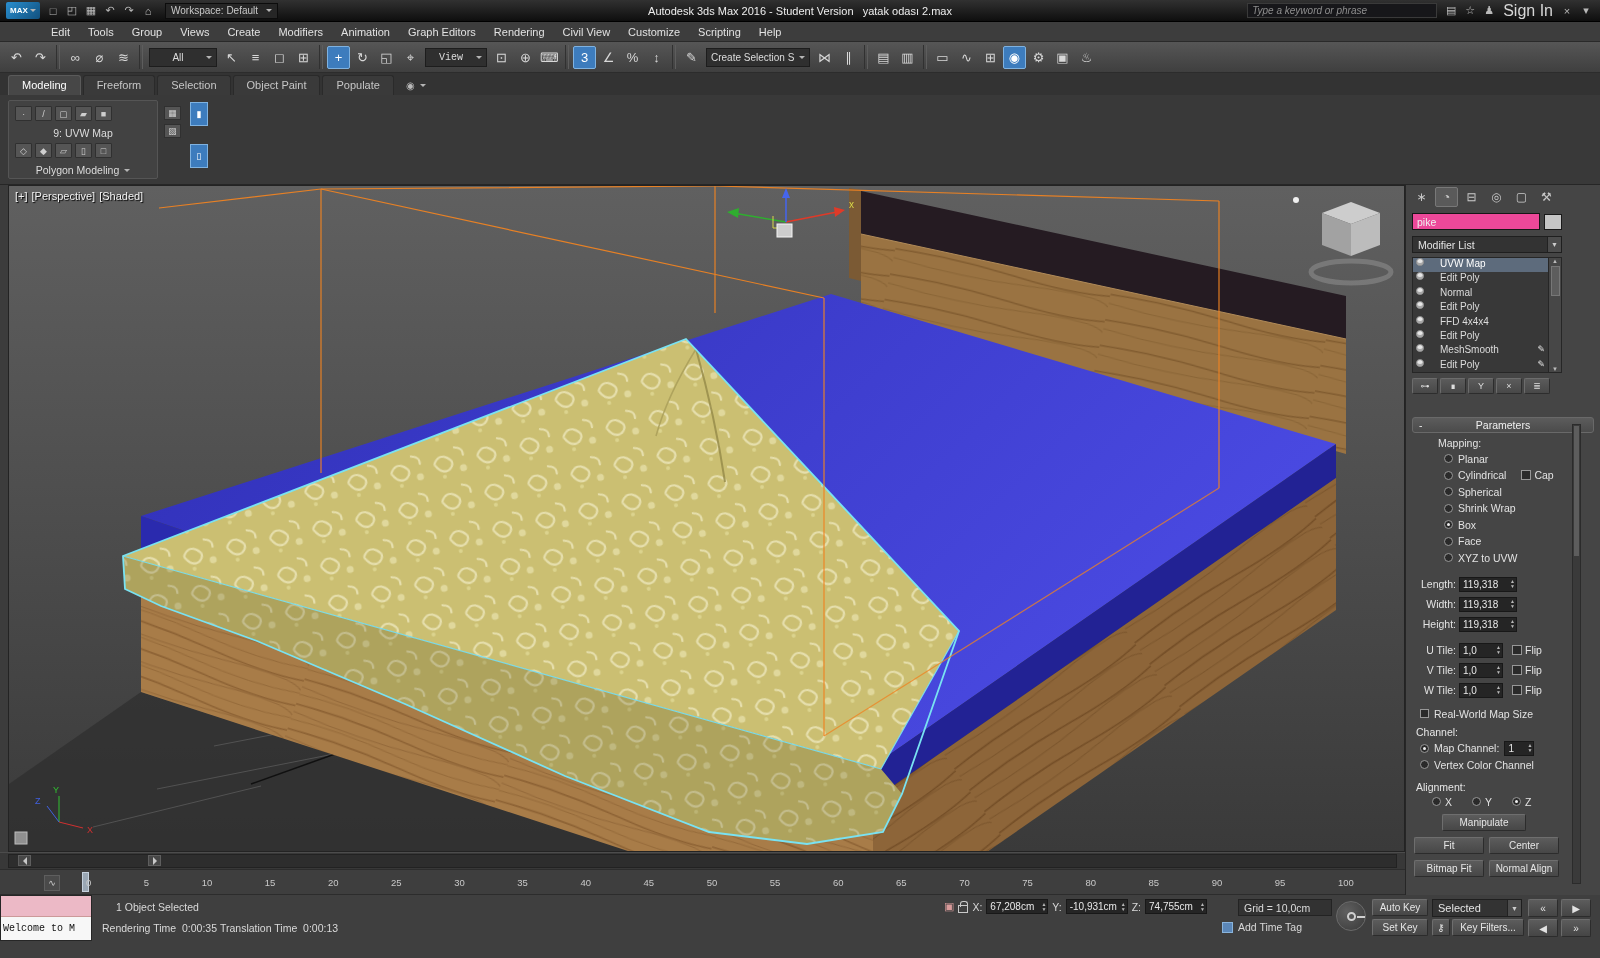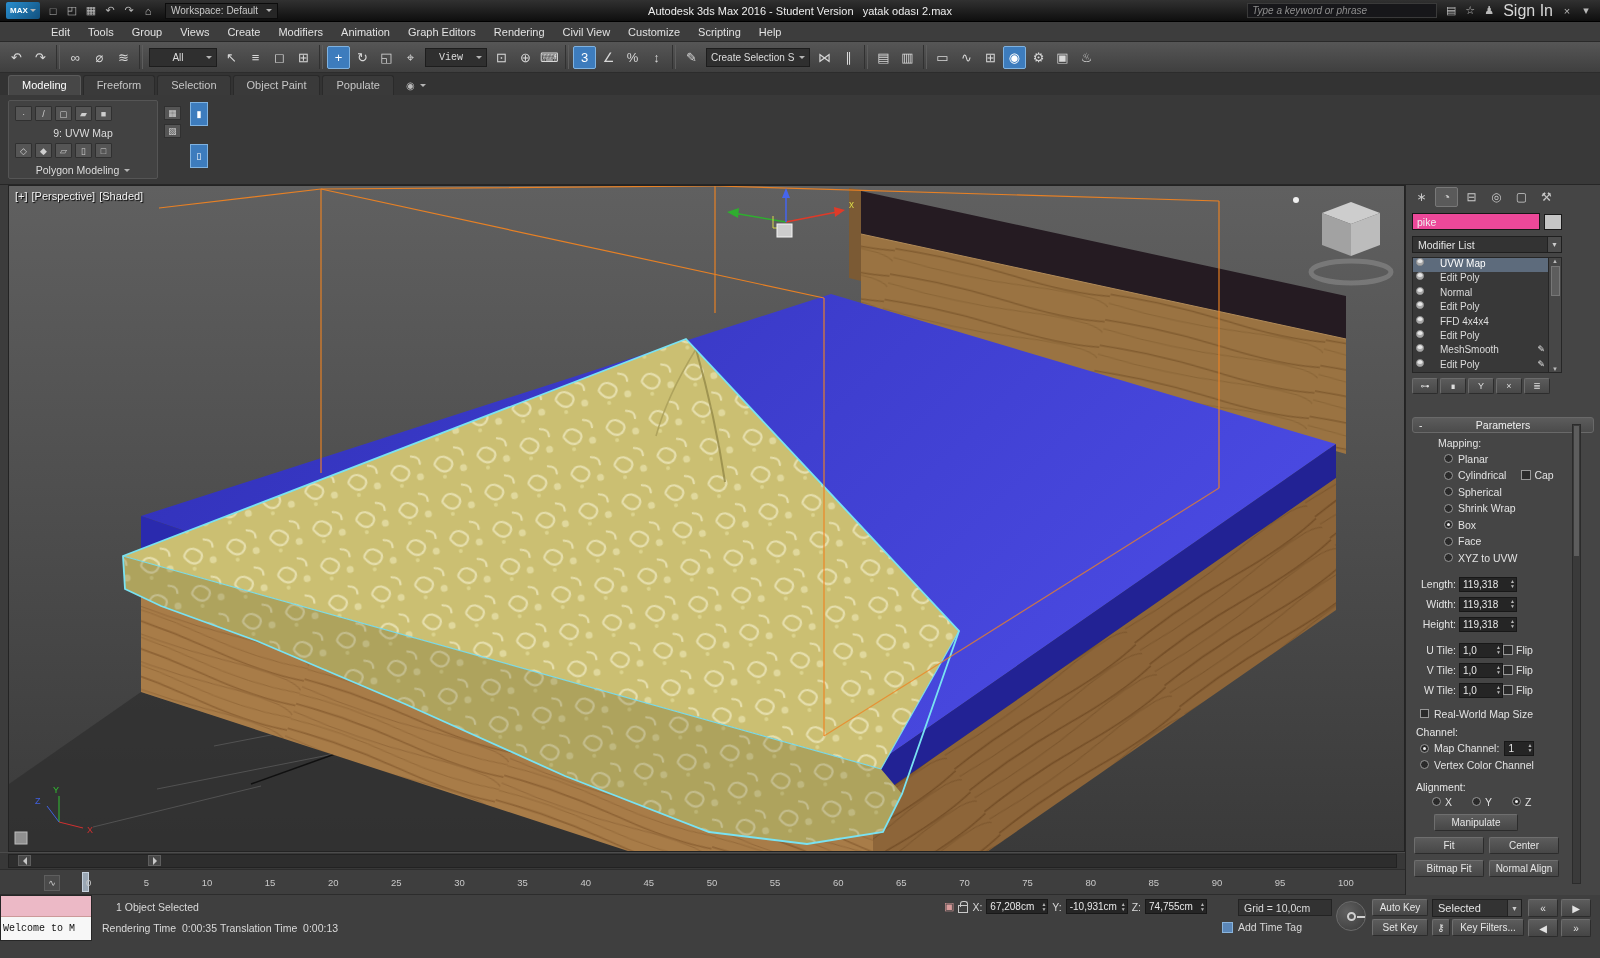--- a/index.html
+++ b/index.html
@@ -91,21 +91,21 @@
   .dim-row{padding-left:6px;height:17px}
   .dim-label{width:44px;text-align:right;margin-right:3px;flex:none}
   .field{height:15px;background:#252525;border:1px solid #181818;color:#e8e8e8;font-size:10px;display:flex;align-items:center;padding:0 1px 0 3px}
   .field .val{flex:1;white-space:nowrap}
   .num{width:58px}
   .tile-num{width:44px}
   .mini-num{width:30px}
   .spinner{display:inline-flex;flex-direction:column;justify-content:center;line-height:0;flex:none;margin-left:1px}
   .spinner::before{content:"▲";font-size:5px;color:#b8b8b8;line-height:5px}
   .spinner::after{content:"▼";font-size:5px;color:#b8b8b8;line-height:5px}
-  .flip-label{}
+  .flip-label{margin-left:9px}
   .flip-label::before{content:"";display:inline-block;width:8px;height:8px;border:1px solid #979797;background:#2a2a2a;margin-right:3px;vertical-align:-1px}
   .cb{width:9px;height:9px;border:1px solid #979797;background:#2a2a2a;flex:none}
   .check-row{padding-left:14px;gap:5px}
   .axis-row{padding-left:26px;gap:20px}
   .axis-opt{display:flex;align-items:center;gap:4px}
   .btn{background:linear-gradient(#5c5c5c,#474747);border:1px solid #6e6e6e;border-bottom-color:#2c2c2c;border-right-color:#2c2c2c;border-radius:2px;color:#e6e6e6;font-size:10px;display:flex;align-items:center;justify-content:center;height:17px}
   .btn-row{display:flex;gap:5px;padding-left:8px;margin-top:6px}
   .panel-scroll{position:absolute;left:166px;top:239px;width:9px;height:460px;background:#3a3a3a;border:1px solid #2b2b2b}
   .panel-thumb{position:absolute;left:1px;top:1px;width:5px;height:130px;background:#5d5d5d}
 
@@ -878,21 +878,21 @@
         <span class="axis-opt">
           <span class="radio"></span>
           <span>Y</span>
         </span>
 
         <span class="axis-opt active">
           <span class="radio"></span>
           <span>Z</span>
         </span>
       </div>
-    <div class="btn-row" style="padding-left:28px">
+    <div class="btn-row" style="padding-left:36px">
       <button class="btn" style="width:84px">Manipulate</button>
     </div>
     <div class="btn-row">
       <button class="btn" style="width:70px">Fit</button>
       <button class="btn" style="width:70px">Center</button>
     </div>
     <div class="btn-row">
       <button class="btn" style="width:70px">Bitmap Fit</button>
       <button class="btn" style="width:70px">Normal Align</button>
     </div>

